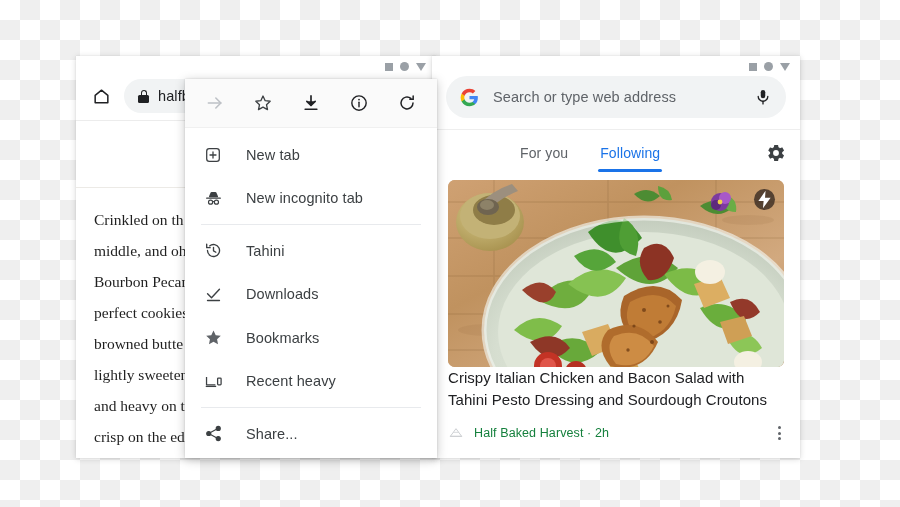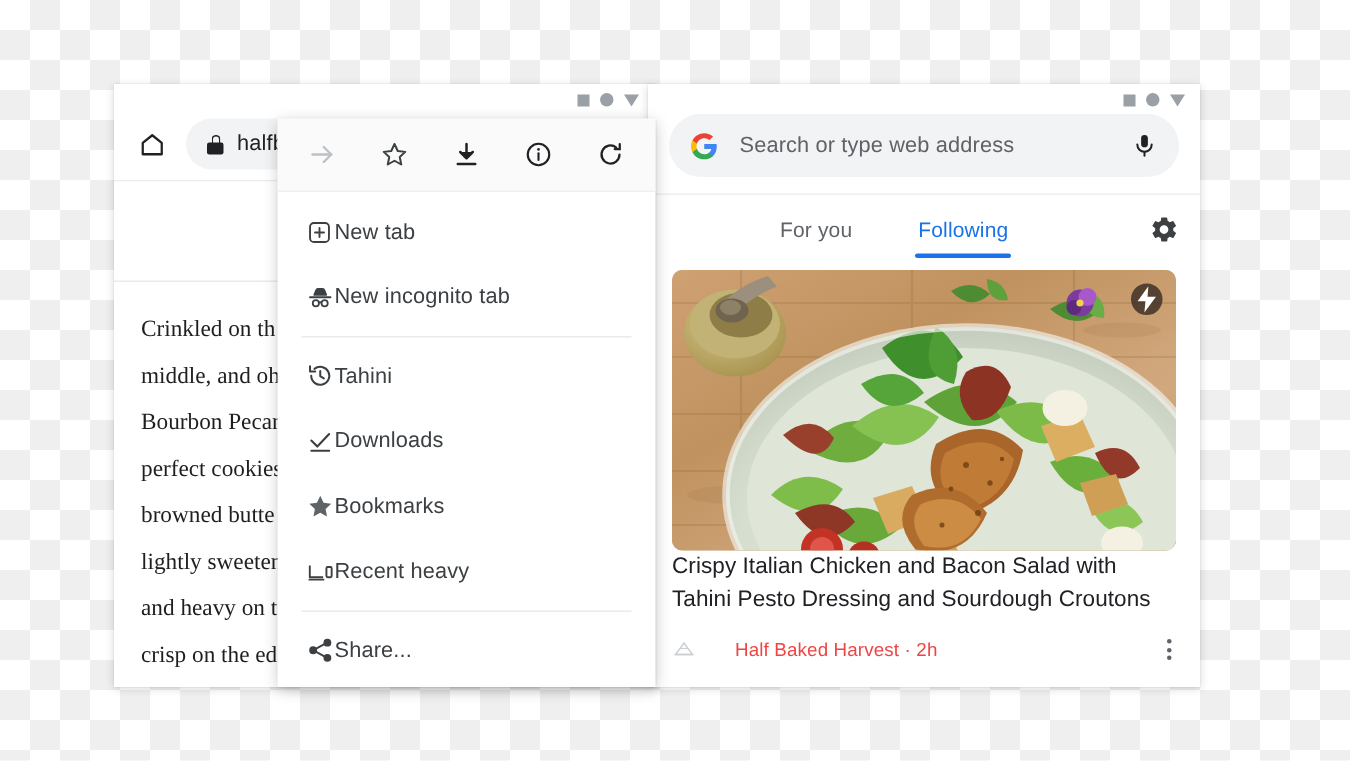--- a/index.html
+++ b/index.html
@@ -171,20 +171,21 @@
     height: 43.5px;
     padding-left: 18px;
     cursor: pointer;
   }
   .menu-item .mi-icon {
     width: 20px; height: 20px;
     display: flex; align-items: center; justify-content: center;
     flex: 0 0 20px;
   }
   .menu-item .mi-label {
+    margin-left: 23px;
     font-size: 14.5px;
     color: #3c4043;
     letter-spacing: .1px;
     white-space: nowrap;
   }
   .menu-sep {
     height: 1px;
     background: #e8eaed;
     margin: 4px 16px 4px 16px;
   }
@@ -231,21 +232,21 @@
     font-size: 14px;
     color: #5f6368;
     cursor: pointer;
     position: relative;
     height: 100%;
     display: flex;
     align-items: center;
     letter-spacing: .1px;
   }
   #tab-for-you { margin-left: 88px; }
-  #tab-following { margin-left: 44px; color: #1a73e8; }
+  #tab-following { margin-left: 32px; color: #1a73e8; }
   #tab-following::after {
     content: "";
     position: absolute;
     left: -2px; right: -2px; bottom: 3px;
     height: 3px;
     border-radius: 2px;
     background: #1a73e8;
   }
   .ntp-settings {
     position: absolute;
@@ -285,23 +286,23 @@
   }
   .card-footer {
     margin-top: 12px;
     display: flex;
     align-items: center;
     position: relative;
     height: 20px;
   }
   .card-source-icon { width: 16px; height: 16px; opacity: .5; flex: 0 0 16px; }
   .card-source-text {
-    margin-left: 26px;
+    margin-left: 10px;
     font-size: 12.5px;
-    color: #ef4444;
+    color: #15803d;
     letter-spacing: .1px;
   }
   .card-more {
     position: absolute;
     right: 1px; top: 50%;
     transform: translateY(-50%);
     display: flex; flex-direction: column; gap: 2.5px;
     cursor: pointer;
     padding: 2px;
   }

